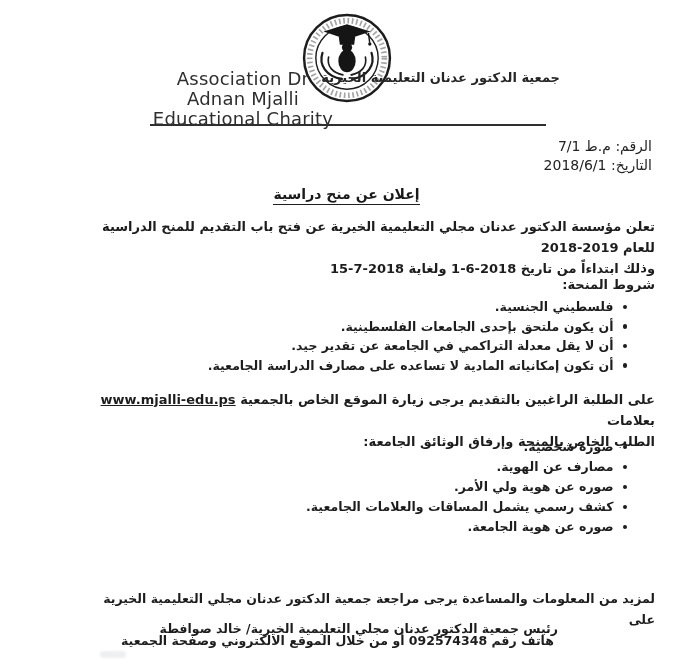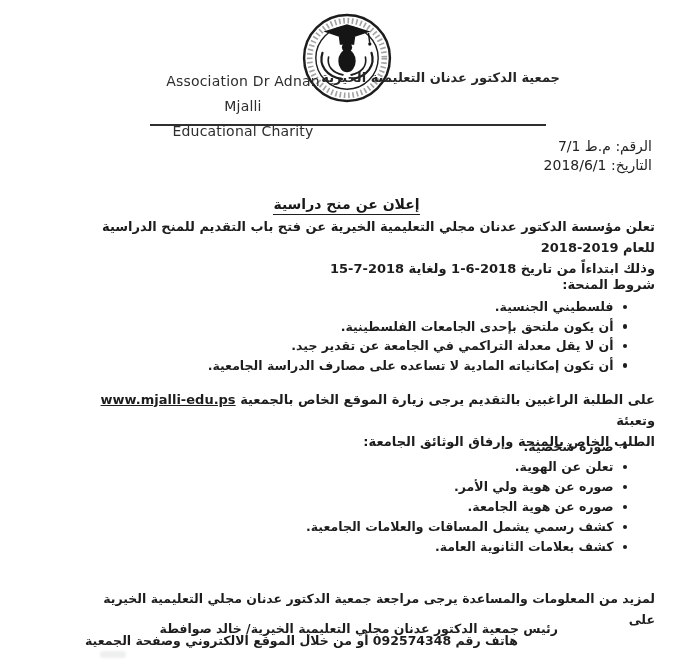--- a/index.html
+++ b/index.html
@@ -10,50 +10,50 @@
     color:#1f1f1f;
     overflow:hidden;
   }
   .page{position:relative;width:693px;height:667px;background:#fff;}
 
   
   .logo{position:absolute;top:12px;left:50%;transform:translateX(-50%);}
   .org-ar{position:absolute;top:70px;right:133px;direction:rtl;
           font-size:13px;font-weight:600;color:#262626;margin-left:12px;}
   .org-en{position:absolute;top:69px;left:150px;width:186px;text-align:center;
-          font-size:14px;color:#2e2e2e;line-height:25px;font-weight:500;letter-spacing:.2px;}
+          font-size:18px;color:#2e2e2e;line-height:20px;font-weight:500;letter-spacing:.2px;}
   .rule{position:absolute;top:124px;left:150px;width:396px;border-top:2px solid #2f2f2f;}
 
   
   .meta{position:absolute;top:137px;right:41px;direction:rtl;text-align:right;
         font-size:14px;line-height:19px;font-weight:500;color:#222;}
 
   
-  .title-wrap{position:absolute;top:184px;left:0;width:100%;text-align:center;margin-top:10px;}
+  .title-wrap{position:absolute;top:184px;left:0;width:100%;text-align:center;}
   .doc-title{display:inline-block;direction:rtl;font-size:14px;font-weight:bold;
              border-bottom:1.5px solid #1f1f1f;padding-bottom:2px;color:#191919;}
 
   .rtl-block{direction:rtl;text-align:right;font-weight:bold;color:#1d1d1d;}
 
   .intro{position:absolute;top:216px;right:38px;left:58px;font-size:13px;line-height:21px;margin-left:27px;}
   .cond-head{position:absolute;top:277px;right:38px;font-size:13px;}
 
   .blist{position:absolute;right:38px;left:58px;}
   .list1{top:297px;font-size:12.5px;line-height:19.5px;}
   .list2{top:437px;font-size:12.5px;line-height:20px;}
   .brow{direction:rtl;text-align:right;padding-right:28px;font-weight:bold;color:#1d1d1d;}
   .dot{display:inline-block;width:4.5px;height:4.5px;border-radius:50%;
        background:#1d1d1d;margin-left:9px;vertical-align:2px;}
 
   .apply{position:absolute;top:389px;right:38px;left:58px;font-size:13px;line-height:21px;}
   .url{direction:ltr;unicode-bidi:embed;text-decoration:underline;font-weight:bold;
        color:#1d1d1d;}
 
   .footer{position:absolute;top:588px;right:38px;left:85px;font-size:12.5px;line-height:21px;}
-  .footer .l2{text-align:left;}
+  .footer .l2{text-align:left;margin-left:36px;}
   .signature{position:absolute;top:621px;right:135px;direction:rtl;text-align:right;
              font-size:12.5px;font-weight:bold;color:#1d1d1d;}
 
   
   .smudge{position:absolute;top:651px;left:100px;width:26px;height:7px;
           background:#dadde0;opacity:.45;border-radius:3px;filter:blur(1px);}
 </style>
 </head>
 <body>
 
@@ -109,32 +109,31 @@
     <div class="brow"><span class="dot"></span><span>فلسطيني الجنسية.</span></div>
     <div class="brow"><span class="dot"></span><span>أن يكون ملتحق بإحدى الجامعات الفلسطينية.</span></div>
     <div class="brow"><span class="dot"></span><span>أن لا يقل معدلة التراكمي في الجامعة عن تقدير جيد.</span></div>
     <div class="brow"><span class="dot"></span><span>أن تكون إمكانياته المادية لا تساعده على مصارف الدراسة الجامعية.</span></div>
   </div>
 
   <div class="apply rtl-block">
     <div>
       <span>على الطلبة الراغبين بالتقديم يرجى زيارة الموقع الخاص بالجمعية</span>
       <span class="url">www.mjalli-edu.ps</span>
-      <span>وتعبئة</span>
+      <span>بعلامات</span>
     </div>
     <div>الطلب الخاص بالمنحة وإرفاق الوثائق الجامعة:</div>
   </div>
 
   <div class="blist list2">
     <div class="brow"><span class="dot"></span><span>صوره شخصية.</span></div>
-    <div class="brow"><span class="dot"></span><span>تعلن عن الهوية.</span></div>
+    <div class="brow"><span class="dot"></span><span>مصارف عن الهوية.</span></div>
     <div class="brow"><span class="dot"></span><span>صوره عن هوية ولي الأمر.</span></div>
+    <div class="brow"><span class="dot"></span><span>كشف رسمي يشمل المساقات والعلامات الجامعية.</span></div>
     <div class="brow"><span class="dot"></span><span>صوره عن هوية الجامعة.</span></div>
-    <div class="brow"><span class="dot"></span><span>كشف رسمي يشمل المساقات والعلامات الجامعية.</span></div>
-    <div class="brow"><span class="dot"></span><span>كشف بعلامات الثانوية العامة.</span></div>
   </div>
 
   <div class="footer rtl-block">
     <div>لمزيد من المعلومات والمساعدة يرجى مراجعة جمعية الدكتور عدنان مجلي التعليمية الخيرية على</div>
     <div class="l2">هاتف رقم 092574348 أو من خلال الموقع الالكتروني وصفحة الجمعية</div>
   </div>
 
   <div class="signature">رئيس جمعية الدكتور عدنان مجلي التعليمية الخيرية/ خالد صوافطة</div>
 
   <div class="smudge"></div>

